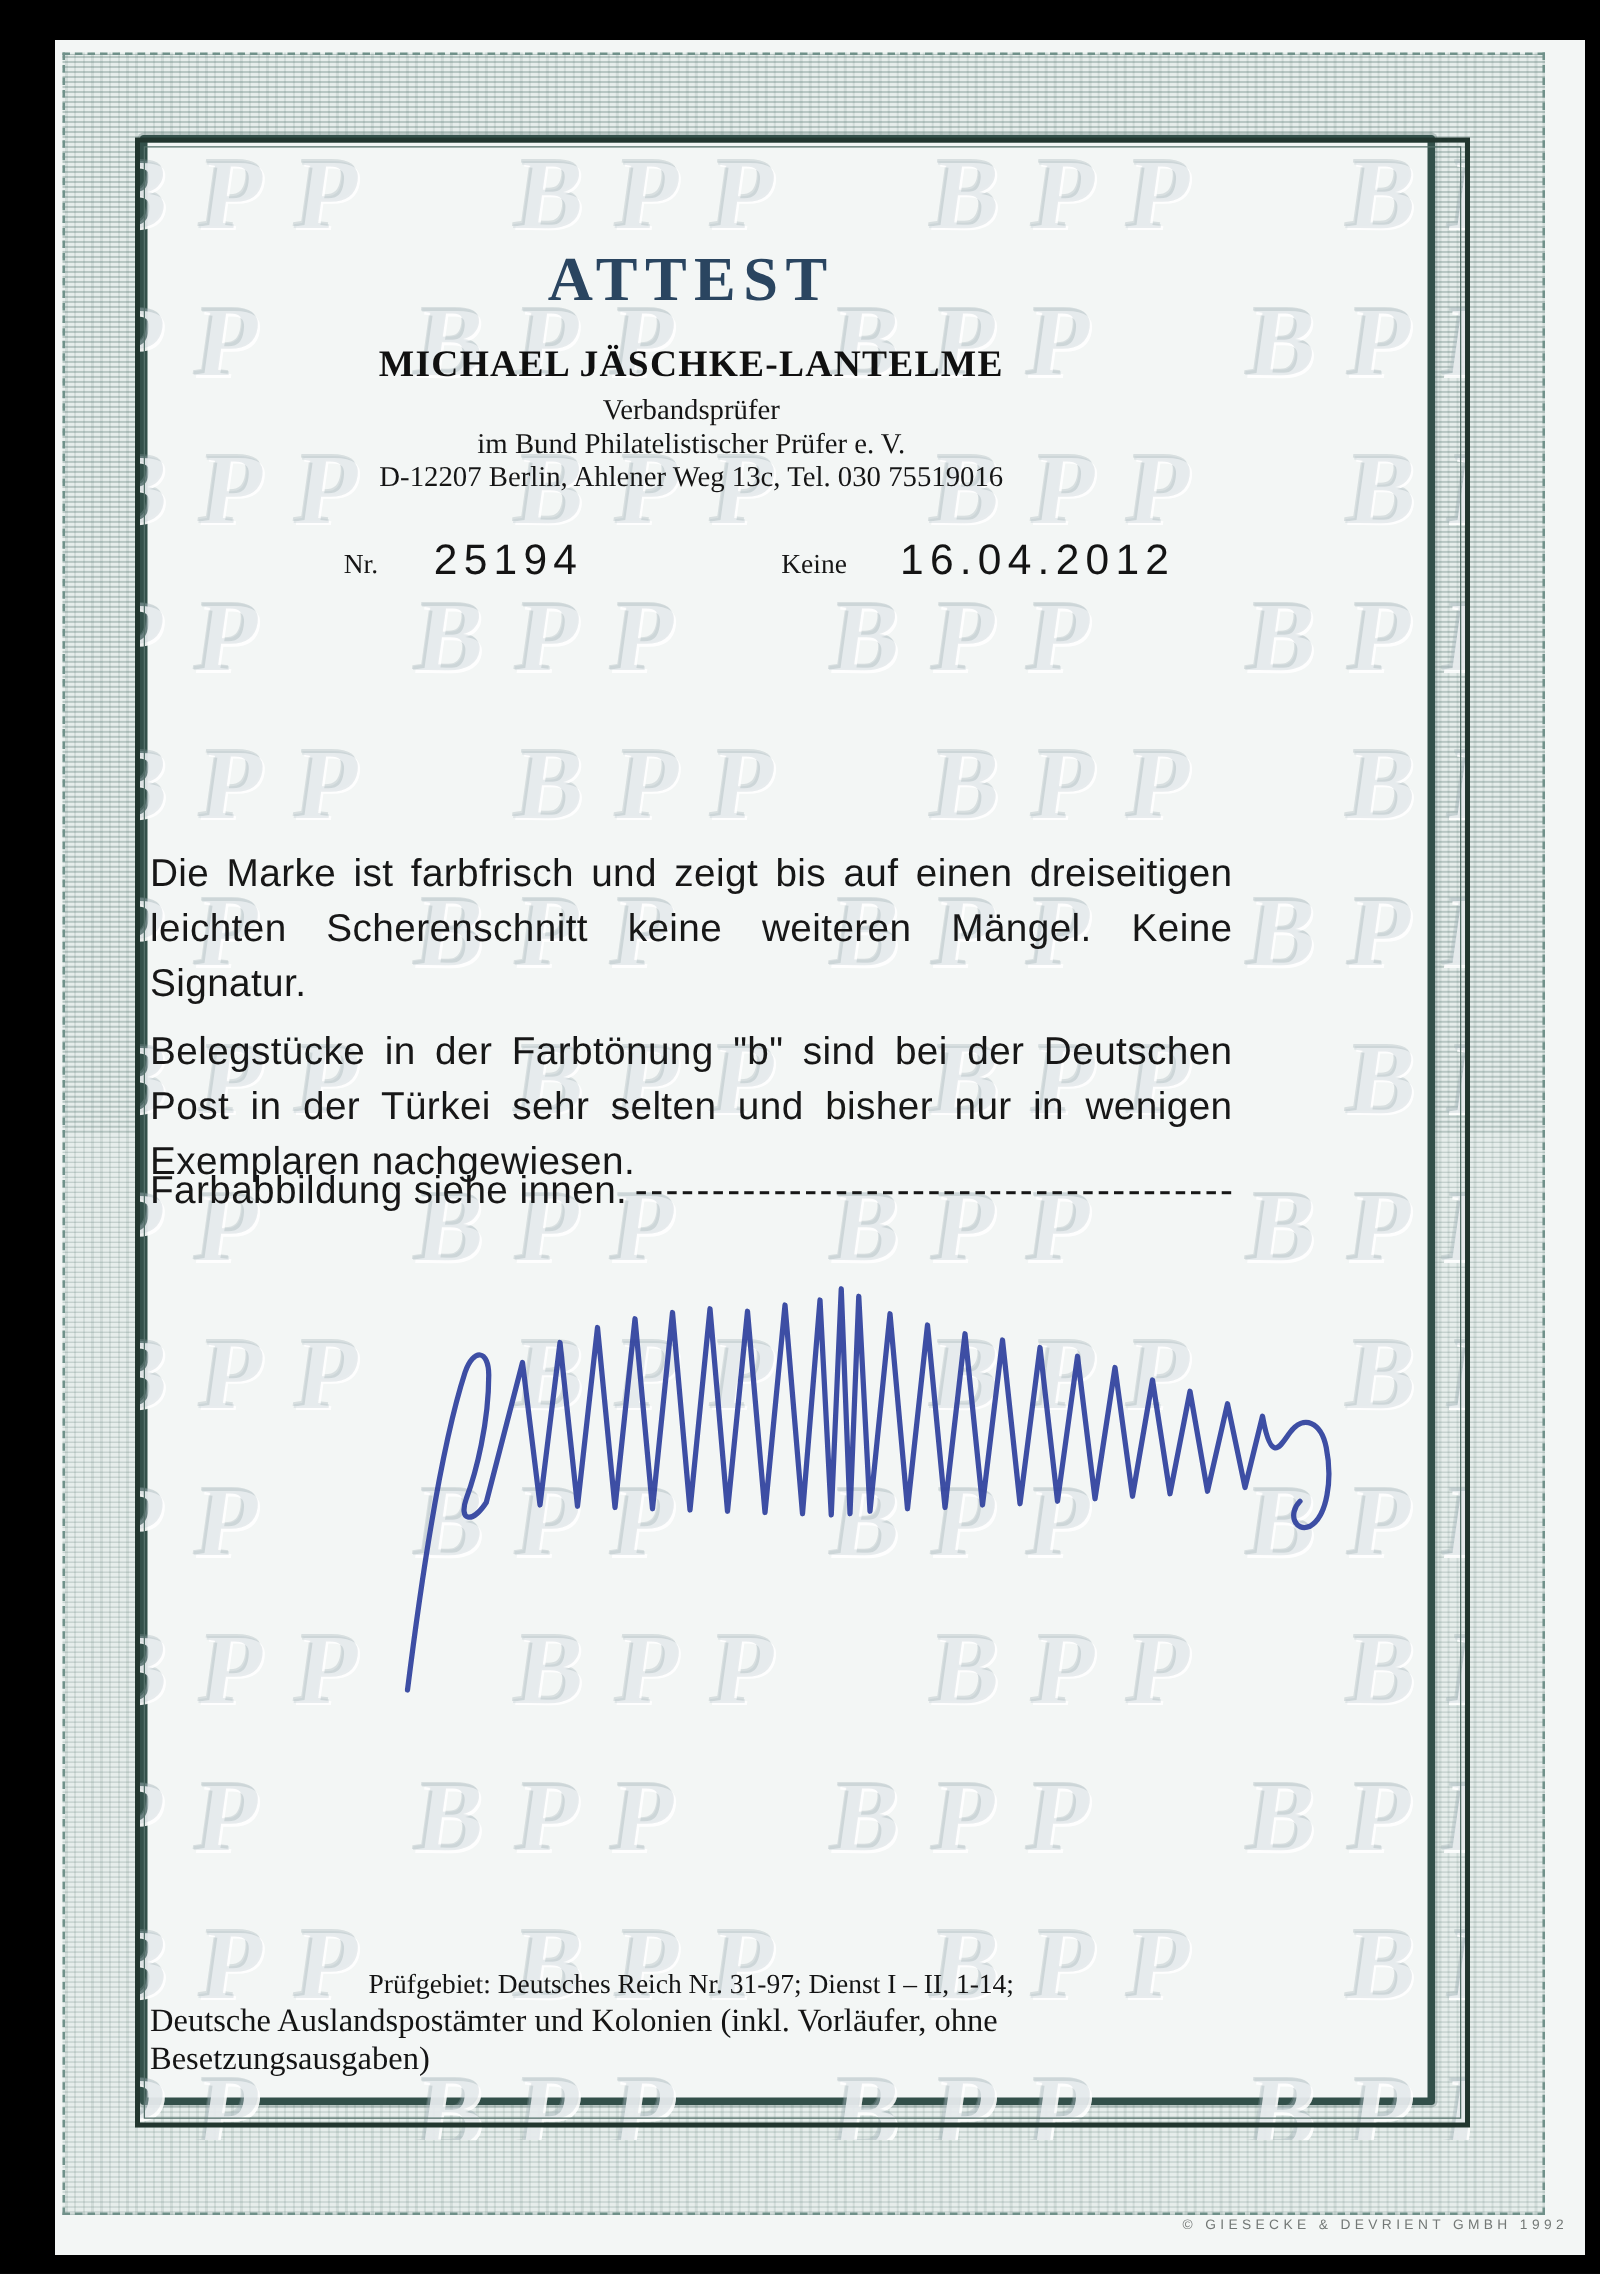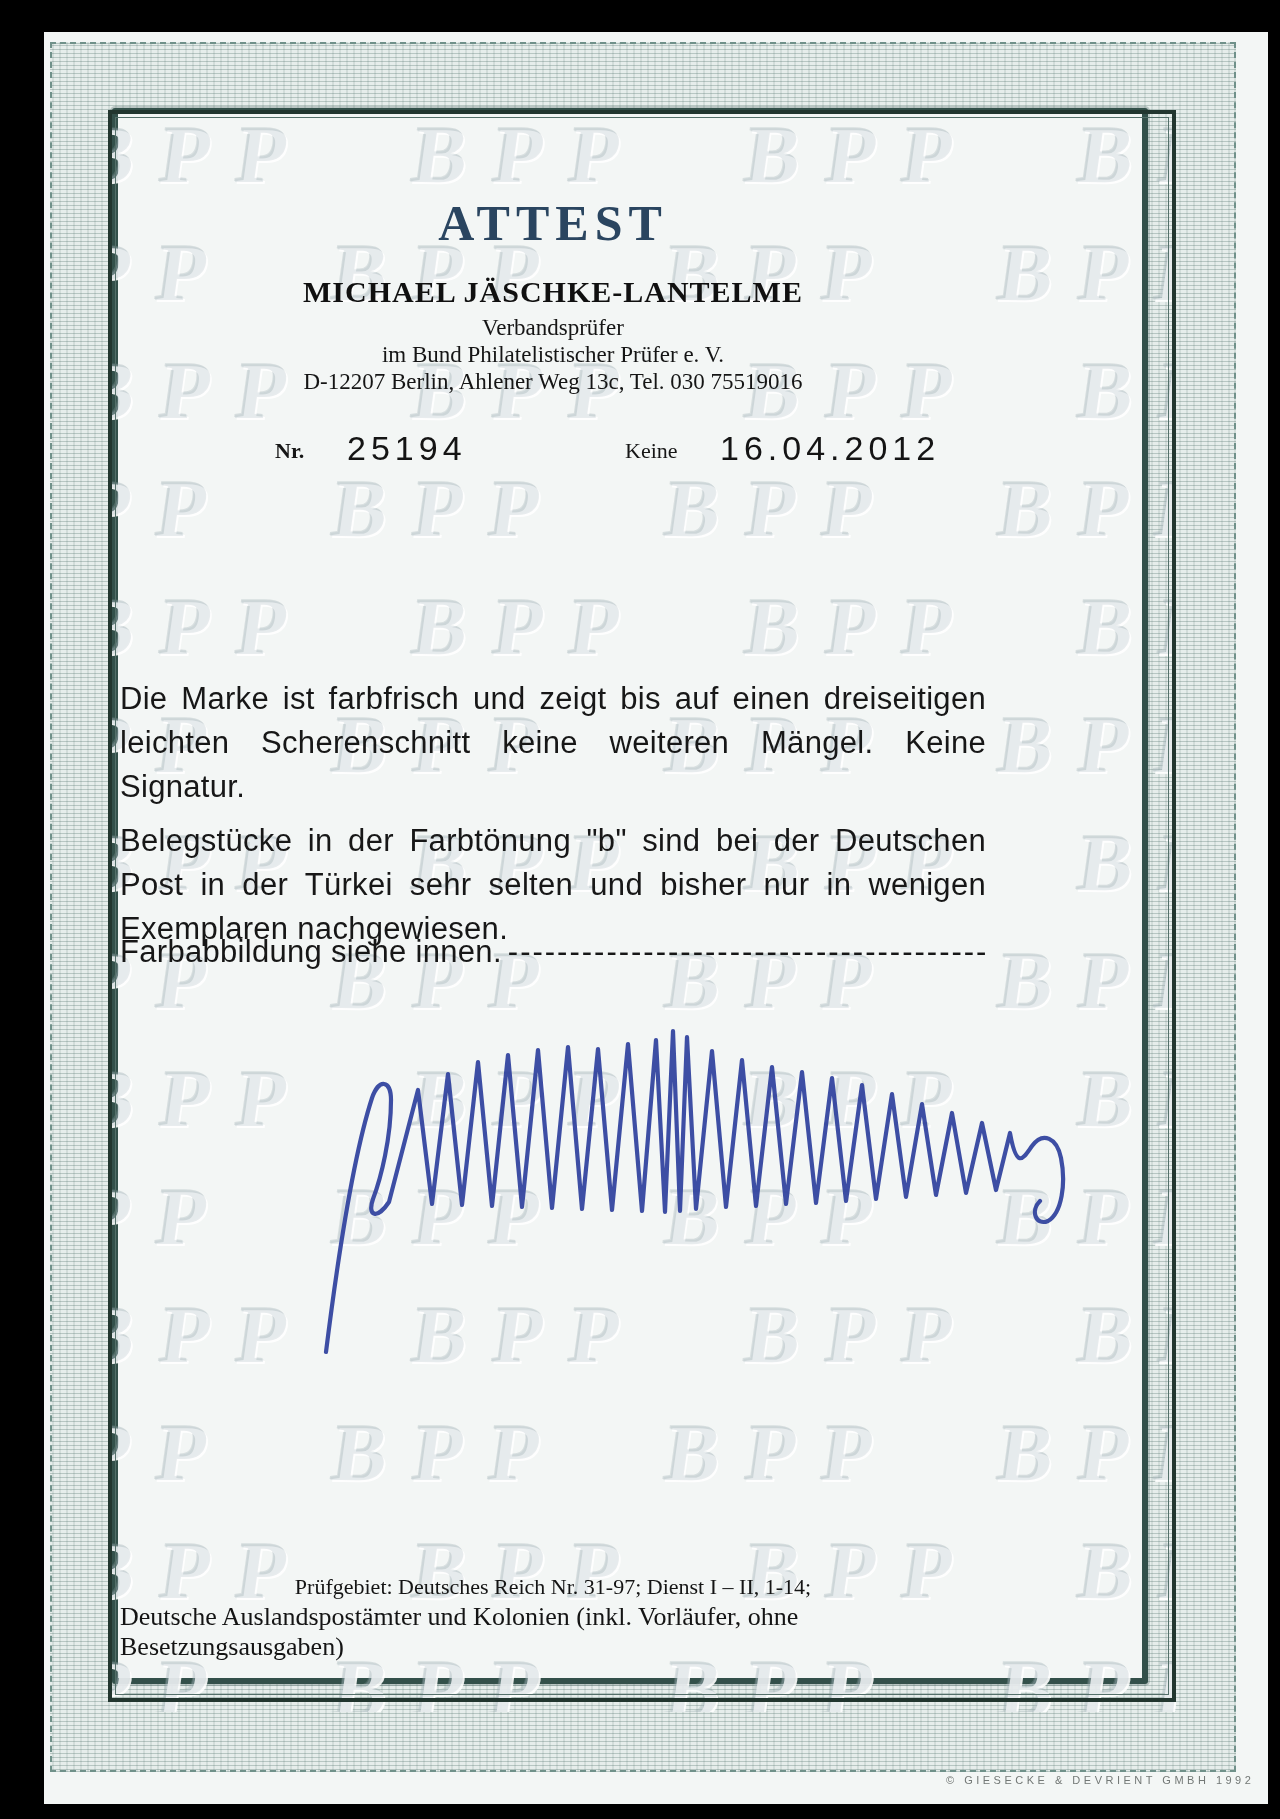--- a/index.html
+++ b/index.html
@@ -35,21 +35,21 @@
   .title{top:162px;text-align:center;font-size:50px;font-weight:bold;letter-spacing:6px;
         color:#2a4560;}
   .name{top:243px;text-align:center;font-size:30px;font-weight:bold;letter-spacing:1px;color:#101010;}
   .role{top:283px;text-align:center;font-size:23px;color:#151515;}
   .assoc{top:310px;text-align:center;font-size:23px;color:#151515;}
   .addr{top:337px;text-align:center;font-size:23px;color:#151515;}
   .nr-row{top:390px;height:46px;}
   .nr-row .lbl{position:absolute;bottom:4px;font-size:22px;color:#161616;}
   .nr-row .val{position:absolute;bottom:0;font-family:"Liberation Sans",sans-serif;
         font-size:34px;letter-spacing:5px;color:#141414;}
-  .lbl-nr{left:155px;font-weight:bold;} .val-nr{left:227px;margin-top:30px;}
+  .lbl-nr{left:155px;} .val-nr{left:227px;margin-top:30px;}
   .lbl-datum{left:505px;} .val-datum{left:600px;letter-spacing:2px;}
   .para{position:absolute;left:76px;width:866px;font-family:"Liberation Sans",sans-serif;
         font-size:31px;line-height:44px;letter-spacing:.3px;color:#171717;
         text-align:justify;text-justify:inter-word;}
   .p1{top:455px;} .p2{top:645px;} .p3{top:787px;}
   .farb{top:902px;display:flex;align-items:baseline;font-family:"Liberation Sans",sans-serif;
         font-size:31px;color:#171717;letter-spacing:.3px;}
   .farb .dashes{flex:1;overflow:hidden;white-space:nowrap;letter-spacing:2px;margin-left:6px;}
   .sig-wrap{position:absolute;left:266px;top:988px;width:780px;height:350px;}
   .foot1{top:1542px;text-align:center;font-size:22px;color:#141414;}

